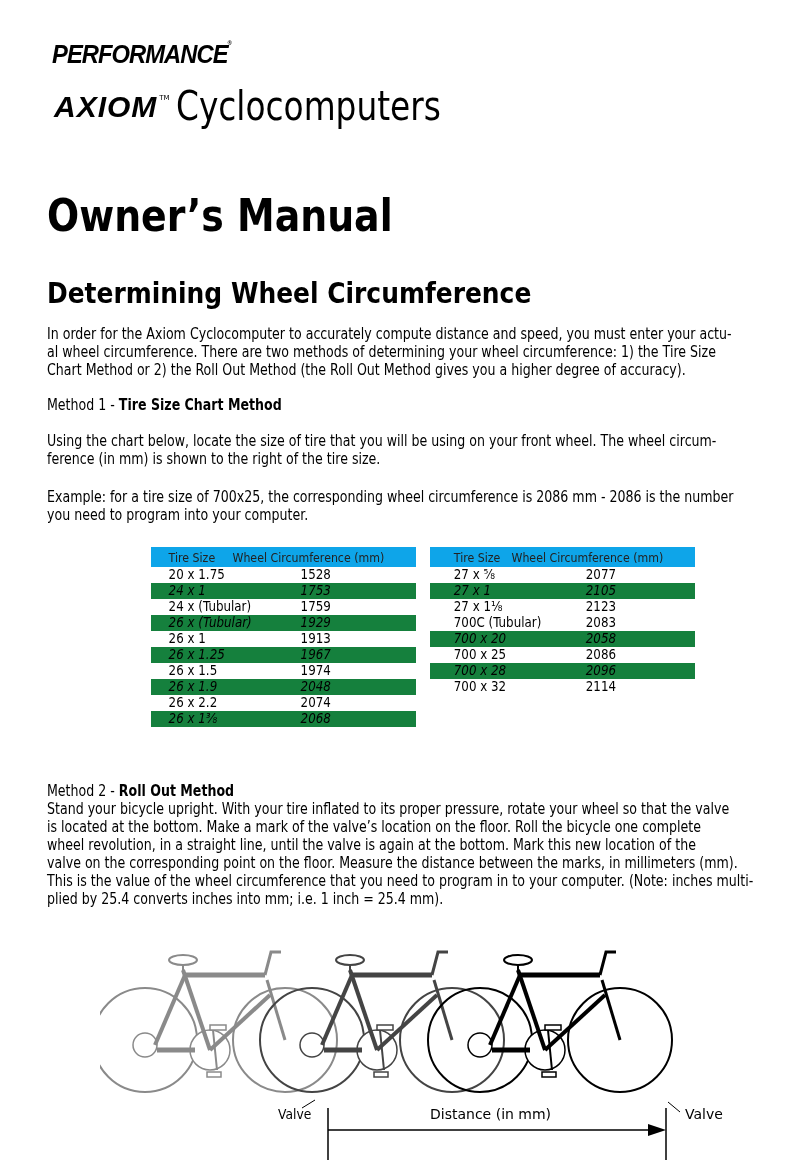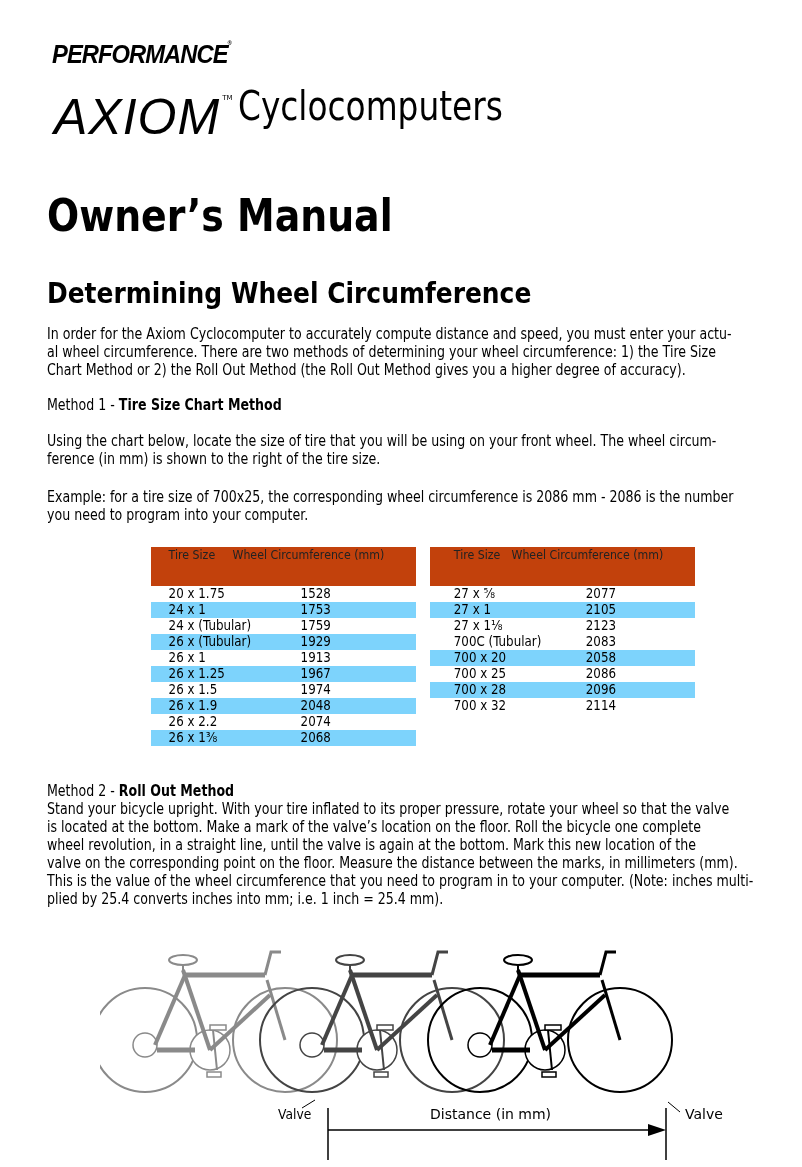--- a/index.html
+++ b/index.html
@@ -1,30 +1,30 @@
 <!DOCTYPE html>
 <html><head>
 <meta charset="utf-8">
 <style>
   html, body { margin: 0; padding: 0; background: #ffffff; }
   body { width: 802px; height: 1167px; position: relative; overflow: hidden; color: #000; font-family: "DejaVu Sans", sans-serif; }
   .brand { position: absolute; left: 52px; top: 40px; font-family: "Liberation Sans", sans-serif; font-weight: bold; font-style: italic; font-size: 25px; letter-spacing: -1px; transform: scaleX(0.95); transform-origin: left; }
   .brand sup { font-size: 6px; vertical-align: top; }
   .product { position: absolute; left: 54px; top: 86px; display: flex; align-items: flex-start; }
-  .axiom { font-family: "Liberation Sans", sans-serif; font-style: italic; font-size: 50px; letter-spacing: 1px; line-height: 1; margin-top: 6px; }
+  .axiom { font-family: "Liberation Sans", sans-serif; font-style: italic; font-size: 30px; letter-spacing: 1px; line-height: 1; margin-top: 6px; font-weight: bold; }
   .tm { font-size: 7px; margin-top: 8px; margin-left: 2px; margin-right: 6px; }
   .cyclo { font-family: "DejaVu Sans", sans-serif; font-size: 40px; line-height: 1; transform: scaleX(0.82); transform-origin: left; white-space: nowrap; }
   .title { position: absolute; left: 47px; top: 190px; font-family: "DejaVu Sans", sans-serif; font-weight: bold; font-size: 44px; transform: scaleX(0.86); transform-origin: left; white-space: nowrap; }
   .h2 { position: absolute; left: 47px; top: 276px; font-weight: bold; font-size: 29px; transform: scaleX(0.86); transform-origin: left; white-space: nowrap; }
   .para { position: absolute; left: 47px; width: 860px; font-size: 15px; line-height: 18px; transform: scaleX(0.84); transform-origin: left top; }
   .para b { font-weight: bold; }
   .tbl { position: absolute; top: 547px; font-family: "DejaVu Sans", sans-serif; font-size: 13.5px; }
-  .tbl .hdr { background: #c2410c; height: 39px; display: flex; align-items: flex-start; font-size: 12.5px; color: #222; }
+  .tbl .hdr { background: #0ea5e9; height: 20px; display: flex; align-items: center; font-size: 12.5px; color: #222; }
   .tbl .row { display: flex; height: 16px; line-height: 15px; }
-  .tbl .row.shade { background: #7dd3fc; }
+  .tbl .row.shade { background: #15803d; font-style: italic; }
   .tbl .c1 { white-space: nowrap; }
   .tbl .c2 { white-space: nowrap; }
   .tbl .inner { transform: scaleX(0.88); transform-origin: left; display: flex; width: 100%; }
   .illus { position: absolute; left: 100px; top: 940px; }
 </style>
 </head>
 <body>
 
 <div class="brand"><span>PERFORMANCE</span><sup>®</sup></div>
 

